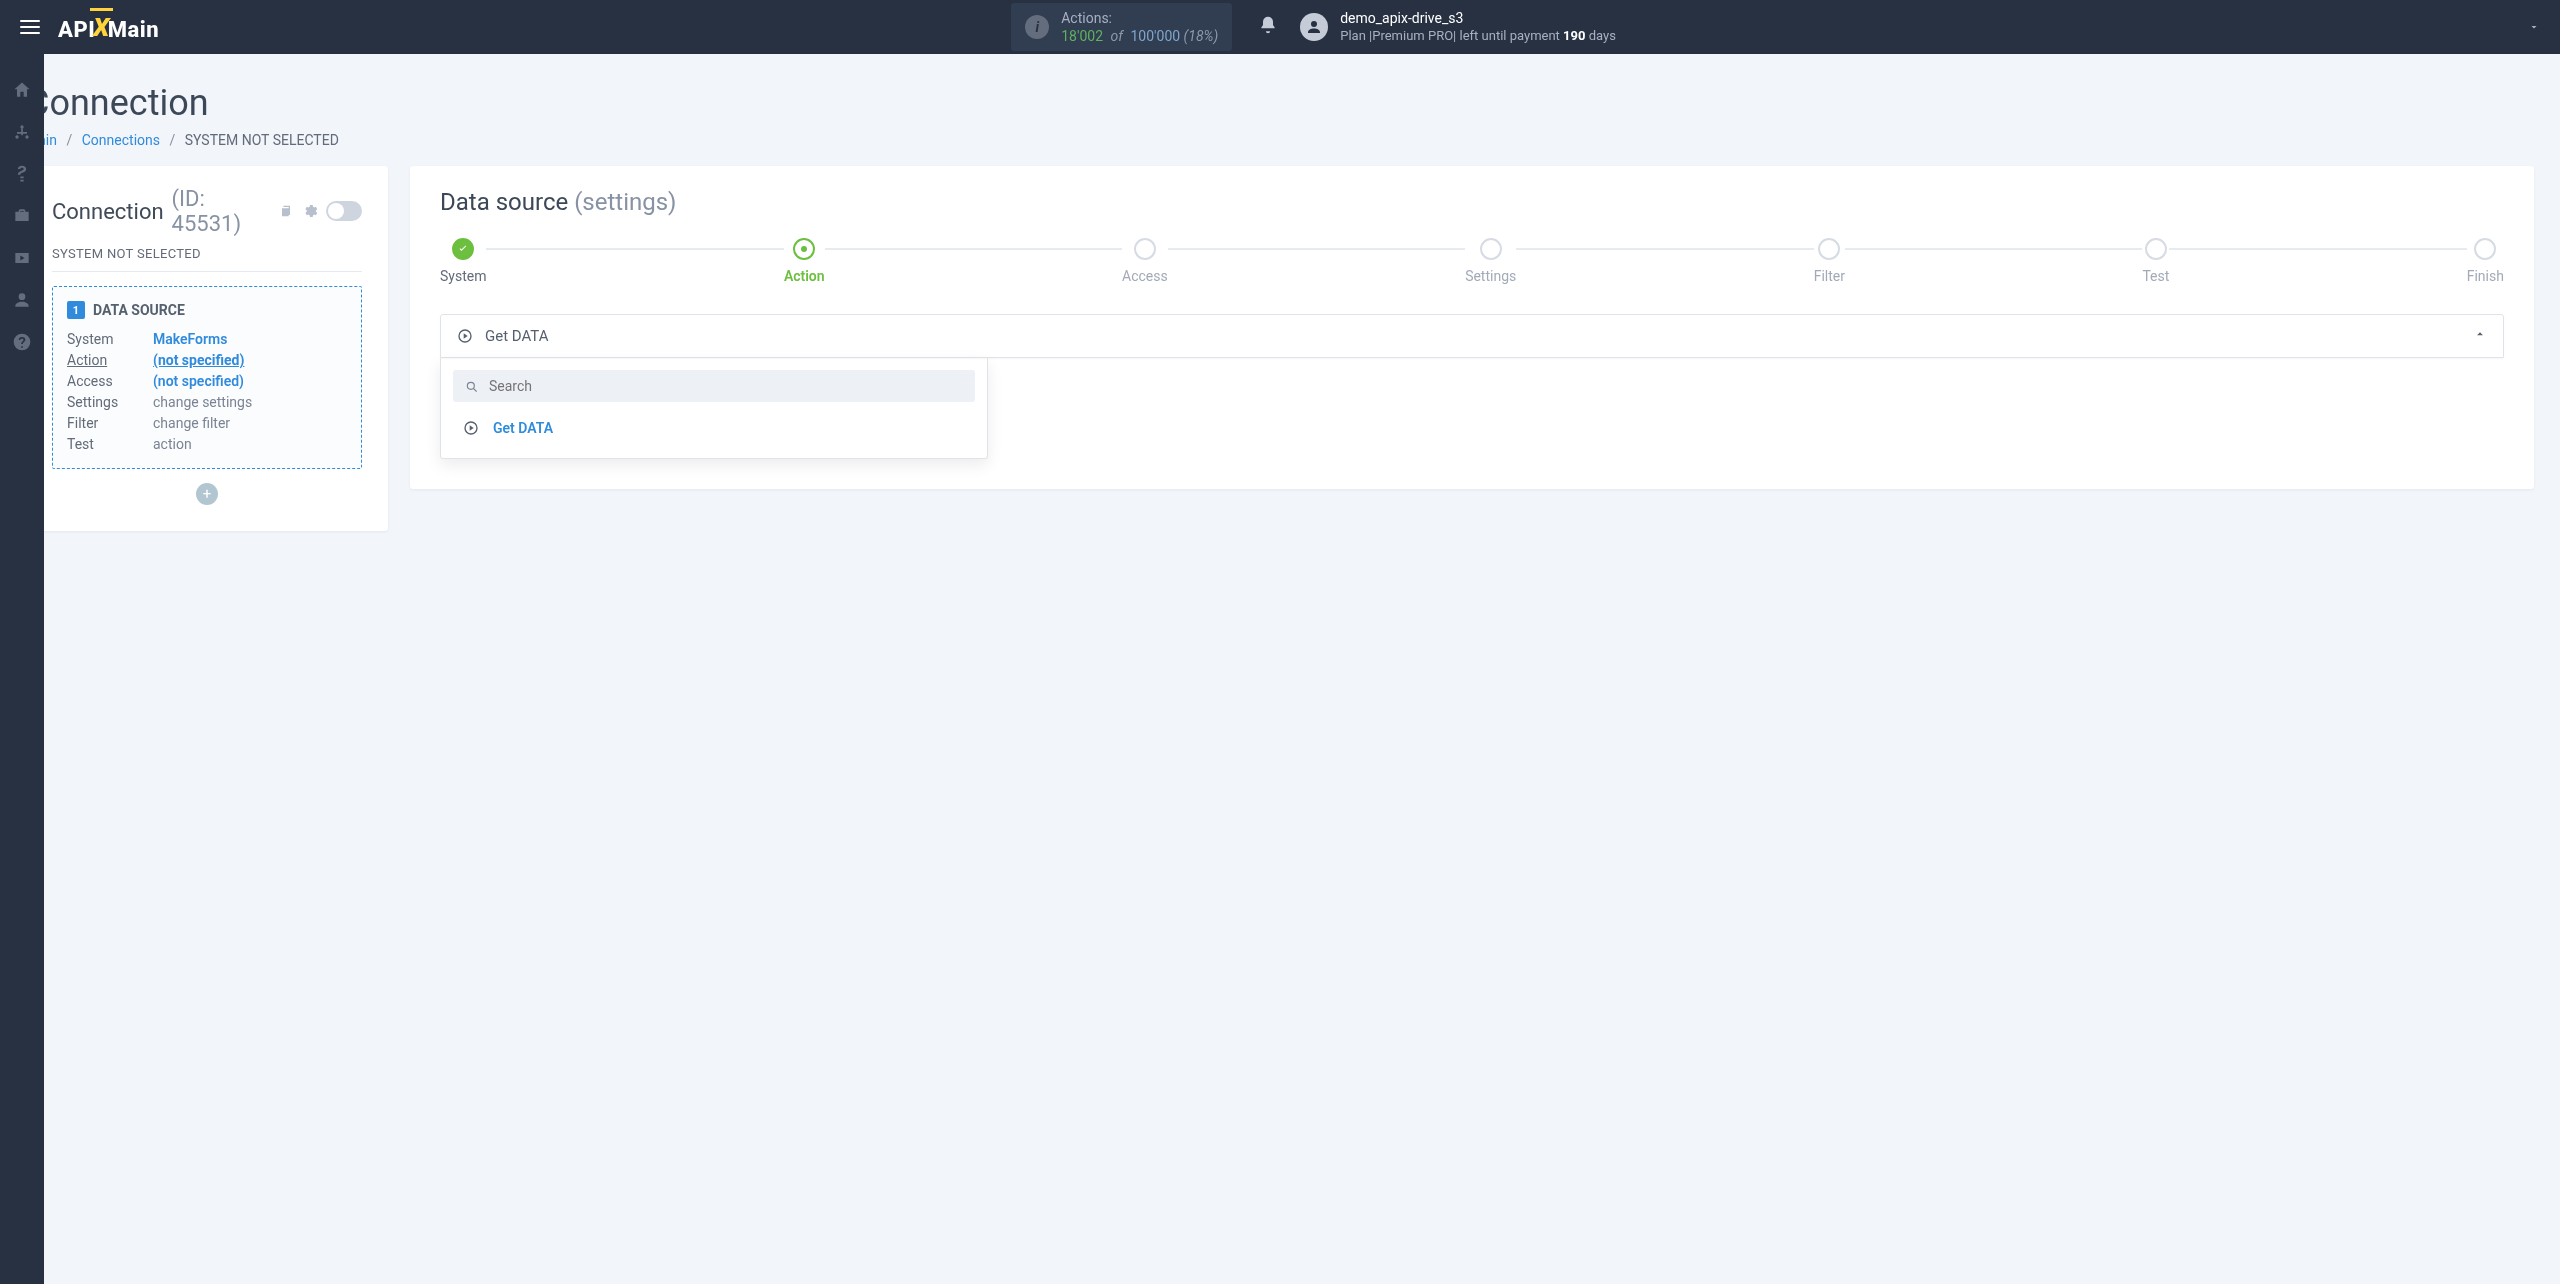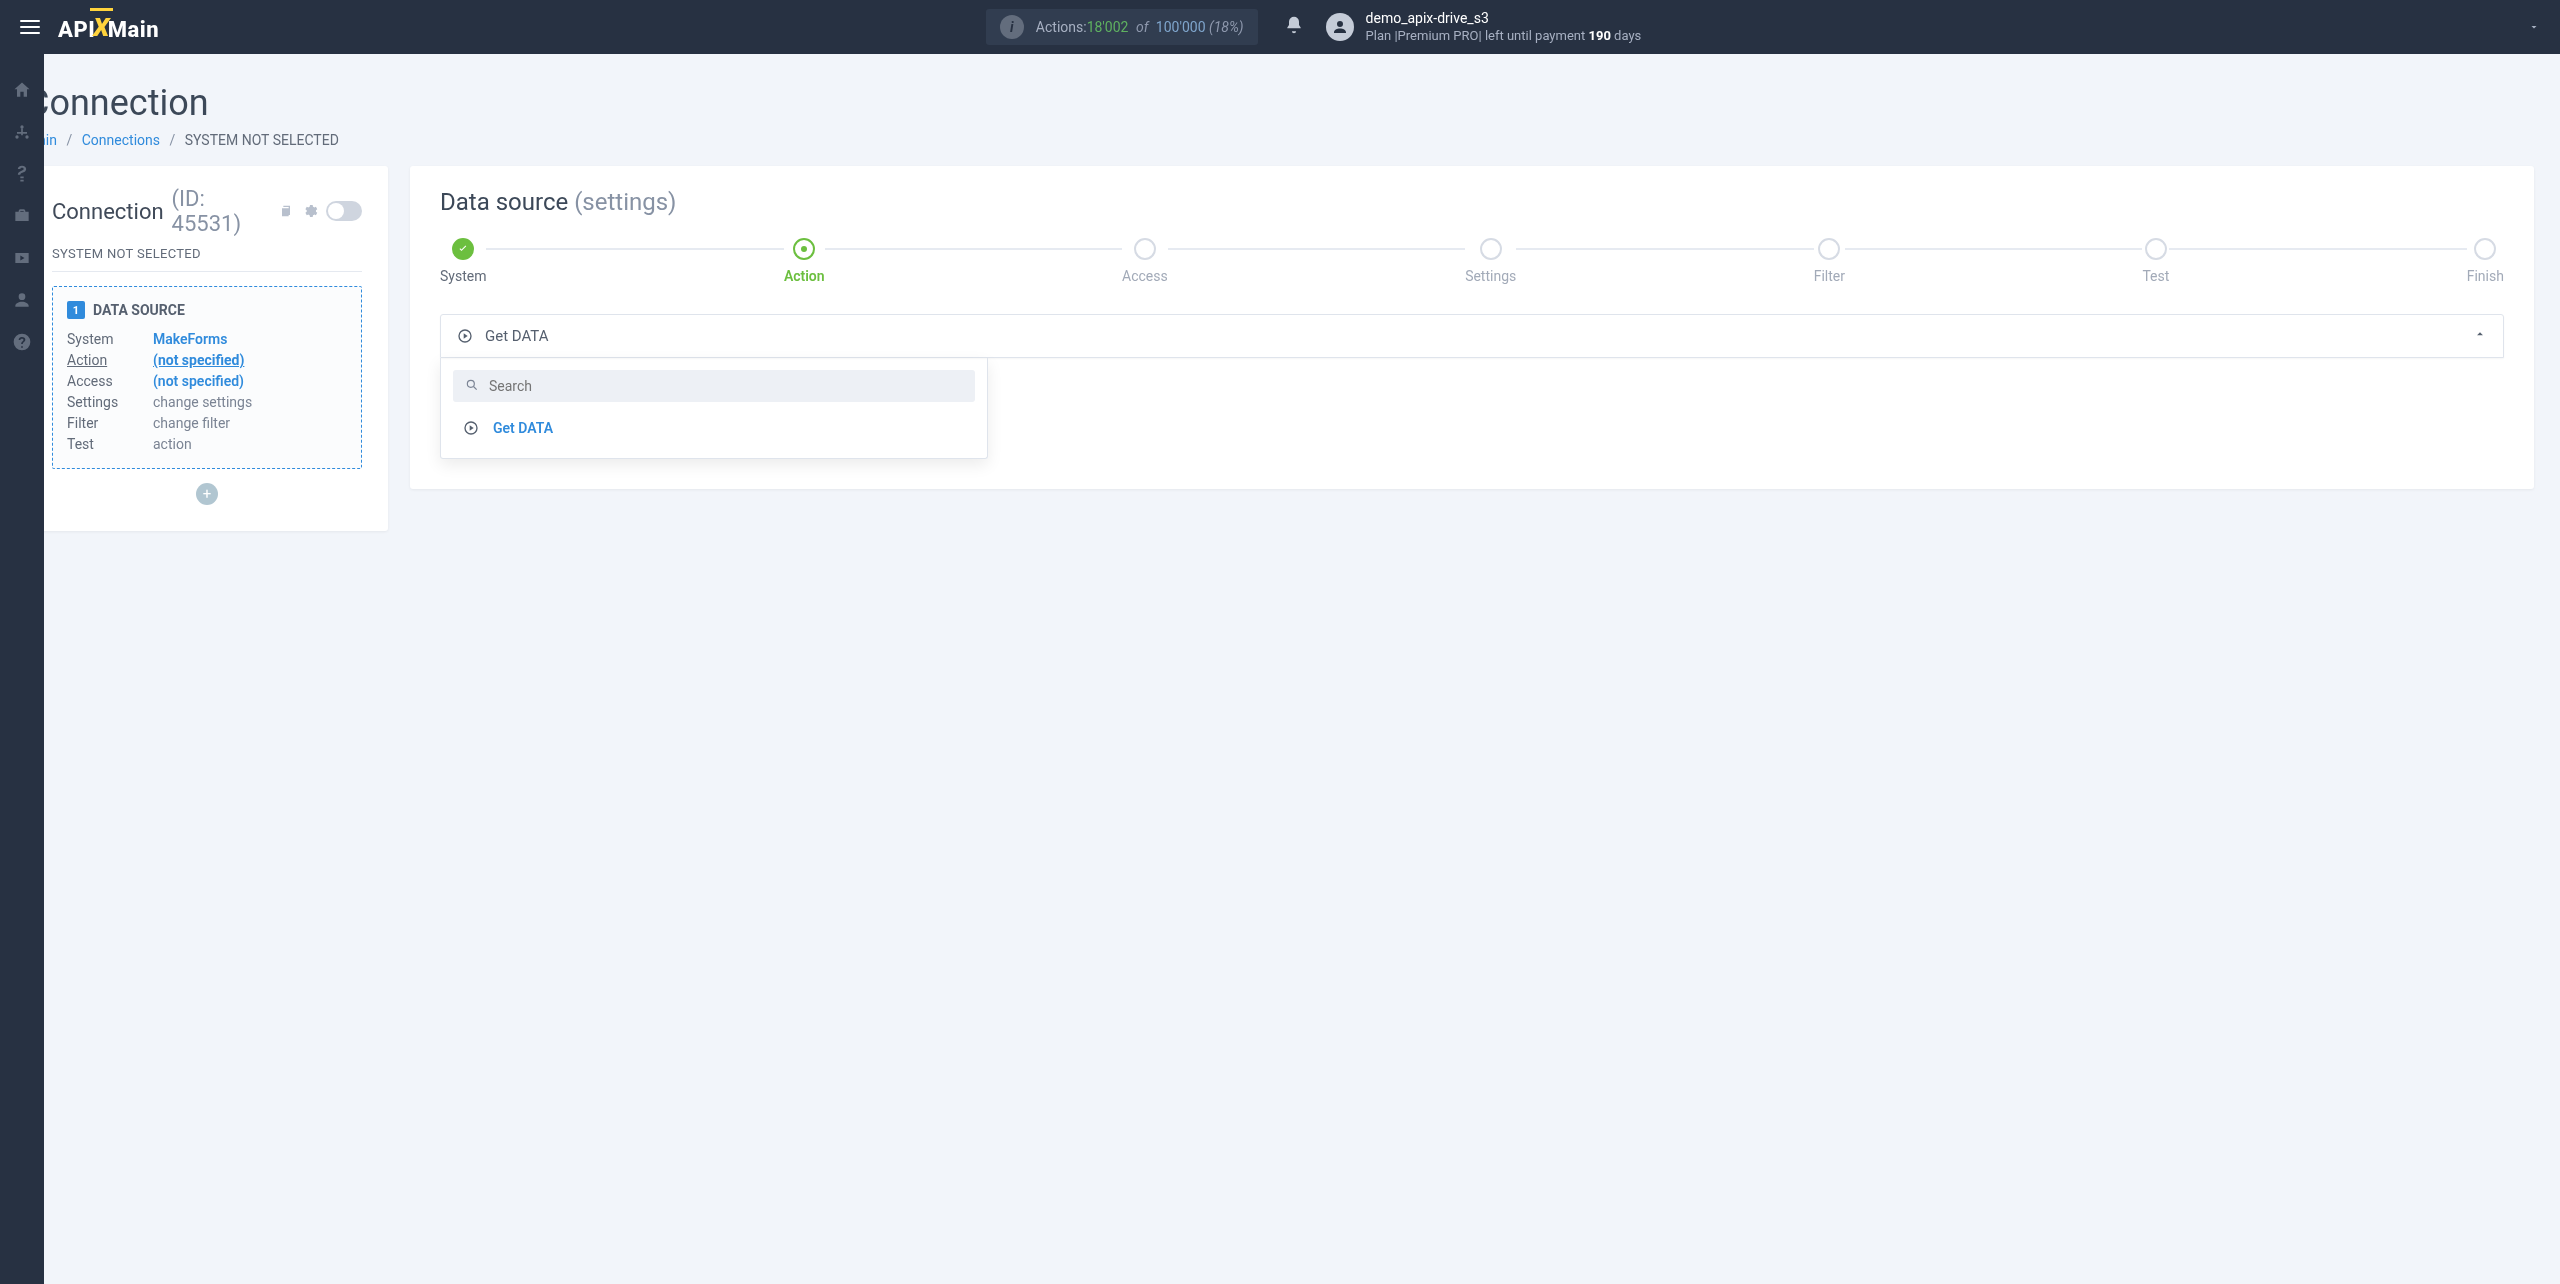--- a/index.html
+++ b/index.html
@@ -5,21 +5,21 @@
 *{margin:0;padding:0;box-sizing:border-box;font-family:-apple-system,BlinkMacSystemFont,"Segoe UI",Roboto,Helvetica,Arial,sans-serif}
 body{background:#f2f5fa;color:#3c4858;overflow:hidden}
 .topbar{height:54px;background:#273142;display:flex;align-items:center;padding:0 20px;color:#fff;position:fixed;top:0;left:0;right:0;z-index:10}
 .menu-btn{display:flex;flex-direction:column;gap:4px;cursor:pointer;margin-right:18px}
 .menu-btn span{width:20px;height:2px;background:#fff;border-radius:1px}
 .logo{font-weight:800;font-size:22px;letter-spacing:0.5px;display:flex;align-items:flex-end}
 .logo .x{color:#ffd33c;font-weight:900;font-size:26px;margin:0 -2px;position:relative;display:inline-block;font-style:italic}
 .logo .x::before{content:"";position:absolute;top:-4px;left:-3px;right:-3px;height:3px;background:#ffd33c}
 .actions-box{margin-left:auto;background:#313d50;border-radius:3px;padding:6px 14px;display:flex;align-items:center;gap:12px;color:#a7b0c2;font-size:14px}
 .actions-box .info-icon{width:24px;height:24px;background:#636d7d;border-radius:50%;display:flex;align-items:center;justify-content:center;font-size:14px;font-style:italic;font-weight:bold;color:#273142}
-.actions-text{display:flex;flex-direction:row;line-height:1.3}
+.actions-text{display:flex;flex-direction:column;line-height:1.3}
 .actions-text .row2{color:#5fb160}
 .actions-text .total{color:#7fa5cc}
 .actions-text .pct{color:#8e98ad;font-style:italic}
 .actions-text .of{color:#8e98ad;font-style:italic;margin:0 4px}
 .bell{margin:0 22px 0 26px;cursor:pointer}
 .bell svg{width:20px;height:20px;fill:#c5ccd8}
 .user-block{display:flex;align-items:center;gap:12px;cursor:pointer}
 .avatar{width:28px;height:28px;background:#c5ccd8;border-radius:50%;display:flex;align-items:center;justify-content:center}
 .avatar svg{width:18px;height:18px;fill:#273142}
 .user-text{font-size:14px;line-height:1.3}
@@ -70,21 +70,21 @@
 .step.active .dot::after{content:"";width:6px;height:6px;background:#6cbf3f;border-radius:50%;position:absolute}
 .step .lbl{font-size:14px;color:#a2aab8}
 .step.done .lbl{color:#626b79}
 .step.active .lbl{color:#6cbf3f;font-weight:600}
 .section-lbl{font-size:14px;font-weight:700;color:#3c4858;margin-bottom:10px}
 .select-box{position:relative}
 .select-trigger{border:1px solid #dfe4ec;border-radius:3px 3px 0 0;padding:12px 16px;display:flex;align-items:center;gap:12px;font-size:15px;color:#56606f;cursor:pointer;box-shadow:0 1px 2px rgba(0,0,0,.04)}
 .select-trigger .play{width:16px;height:16px}
 .select-trigger .chev{margin-left:auto}
 .dropdown{border:1px solid #dfe4ec;border-top:none;border-radius:0 0 3px 3px;box-shadow:0 6px 16px rgba(0,0,0,.08);padding:12px 12px 16px;width: 548px;}
-.search-wrap{background:#edf0f5;border-radius:3px;padding:8px 12px;display:flex;align-items:flex-start;gap:10px;margin-bottom:12px}
+.search-wrap{background:#edf0f5;border-radius:3px;padding:8px 12px;display:flex;align-items:flex-end;gap:10px;margin-bottom:12px}
 .search-wrap input{border:none;background:transparent;outline:none;flex:1;font-size:14px;color:#3c4858}
 .search-wrap svg{width:14px;height:14px;stroke:#7b8494;fill:none}
 .opt{padding:6px 26px;font-size:14px;color:#7b8494;cursor:pointer}
 .opt.sel{padding-left:40px}
 .opt.action{color:#308bdc;font-weight:600;display:flex;align-items:center;gap:14px;padding-left:10px}
 .opt.action .play{width:16px;height:16px}
 .play svg{fill:none;stroke:#56606f;stroke-width:2}
 .opt.action .play svg{stroke:#56606f}
 </style>
 </head>

